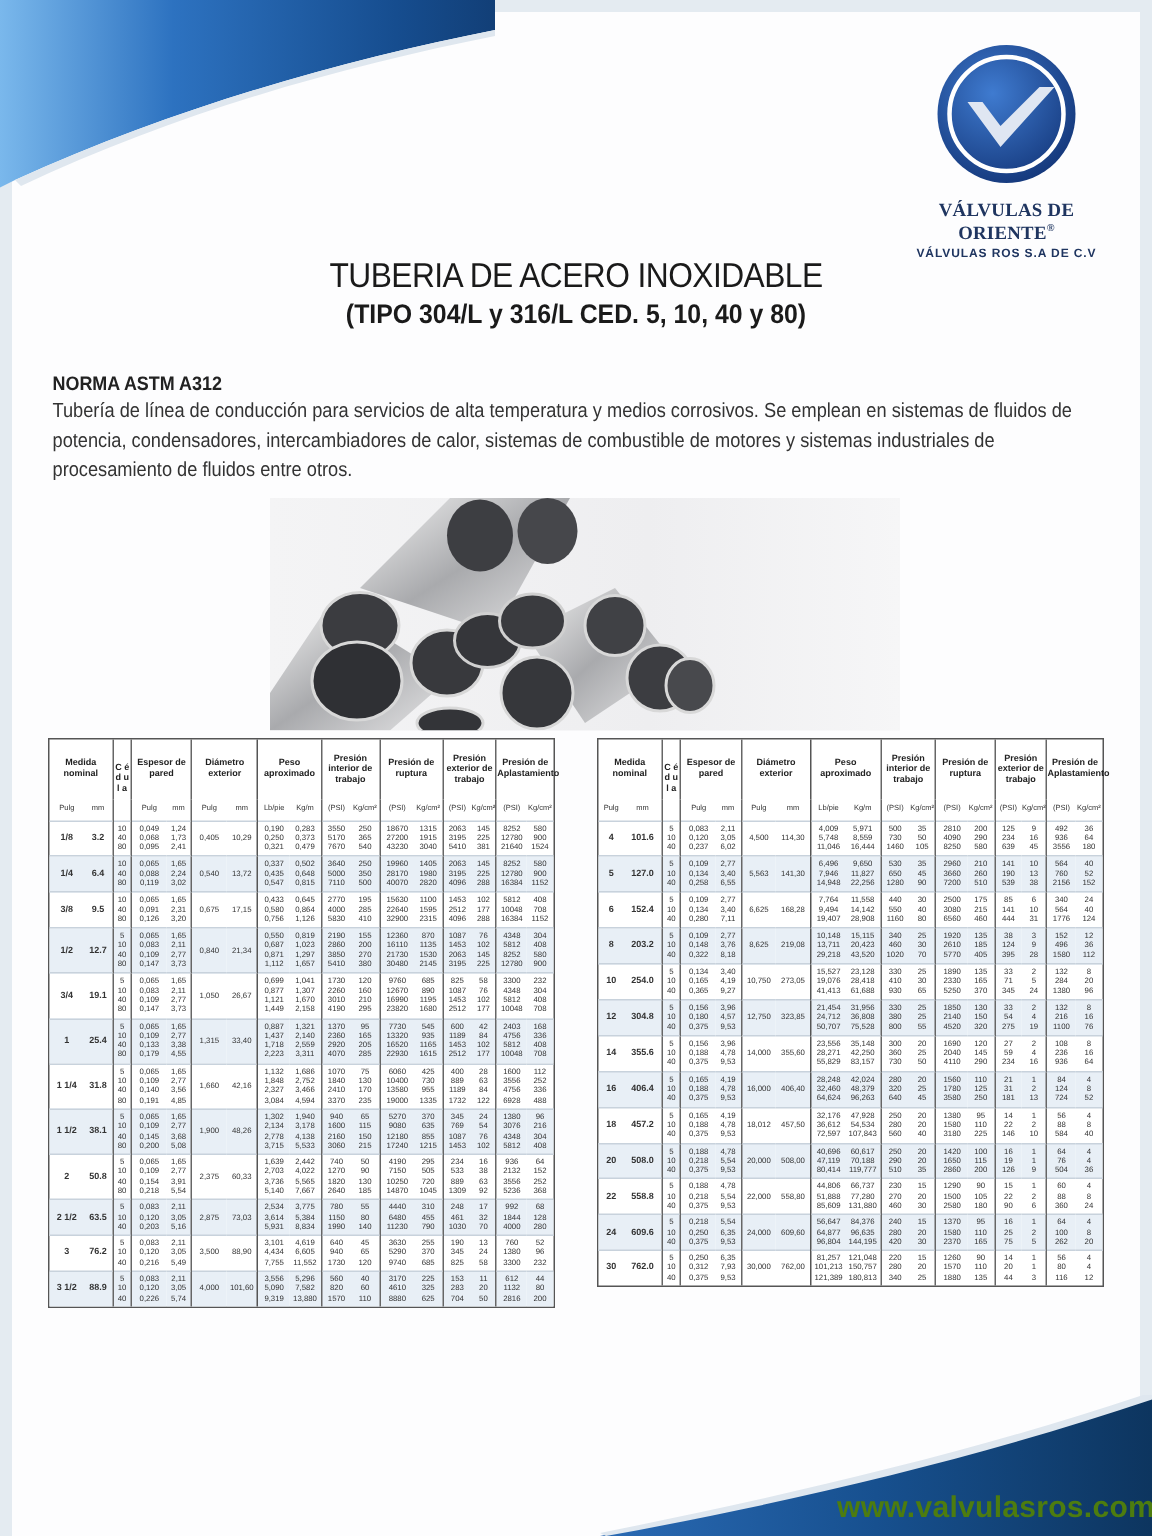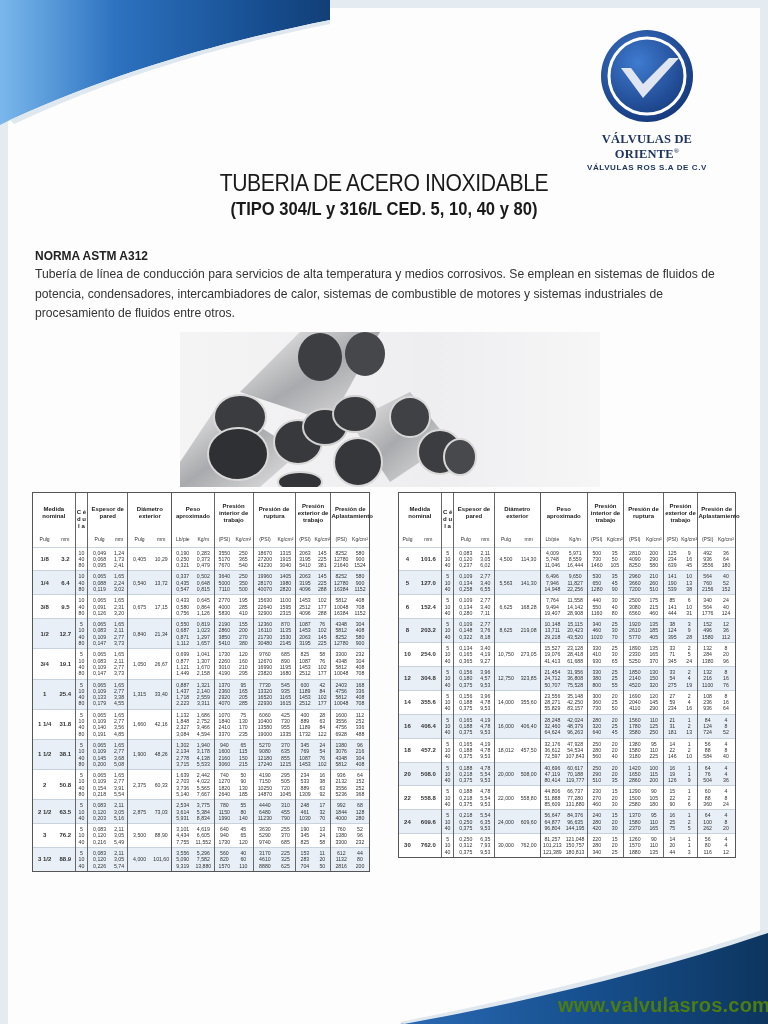--- a/index.html
+++ b/index.html
@@ -1,21 +1,21 @@
 <!DOCTYPE html>
 <html><head>
 <meta charset="utf-8">
 <style>
   * { box-sizing: border-box; margin: 0; padding: 0; }
   html, body { width: 768px; height: 1024px; overflow: hidden; background: #e4ebf1; }
   body { font-family: "Liberation Sans", sans-serif; color: #222; position: relative; }
   .page { position: absolute; left: 8px; top: 8px; width: 752px; height: 1016px; background: #fdfdfe; overflow: hidden; }
   .swoosh-top { position: absolute; left: 0; top: 0; width: 768px; height: 130px; }
   .swoosh-bottom { position: absolute; left: 0; top: 930px; width: 768px; height: 94px; }
-  .logo { position: absolute; left: 572px; top: 28px; width: 150px; height: 130px; text-align: center; }
+  .logo { position: absolute; left: 596px; top: 28px; width: 150px; height: 130px; text-align: center; }
   .logo-name { font-family: "Liberation Serif", serif; font-weight: bold; font-size: 12.5px; color: #1f3560; letter-spacing: 0.2px; margin-top: 4px; }
   .logo-sub { font-size: 8px; color: #1f3560; letter-spacing: 0.6px; margin-top: 1px; font-weight: bold; }
   .reg { font-size: 7px; vertical-align: top; }
   .title { position: absolute; left: 0; width: 768px; top: 170px; text-align: center; font-size: 23px; font-weight: normal; color: #1a1a1a; letter-spacing: -0.4px; transform: scaleX(0.92); }
   .subtitle { position: absolute; left: 0; width: 768px; top: 199px; text-align: center; font-size: 18px; font-weight: bold; color: #1a1a1a; transform: scaleX(0.92); }
   .norma { position: absolute; left: 35px; top: 248px; font-size: 13px; font-weight: bold; color: #222; transform: scaleX(0.92); transform-origin: left; }
   .desc { position: absolute; left: 35px; top: 264px; width: 760px; font-size: 13.5px; line-height: 19.5px; color: #333; transform: scaleX(0.9); transform-origin: left; }
   .photo { position: absolute; left: 180px; top: 332px; width: 420px; height: 155px; background: linear-gradient(90deg, #f4f4f5 0%, #eeeef0 60%, #f6f6f7 100%); overflow: hidden; }
   .tbl-wrap { position: absolute; top: 492px; width: 338px; border: 1.5px solid #555; background: #fff; }
   .tbl-left { left: 32px; }

